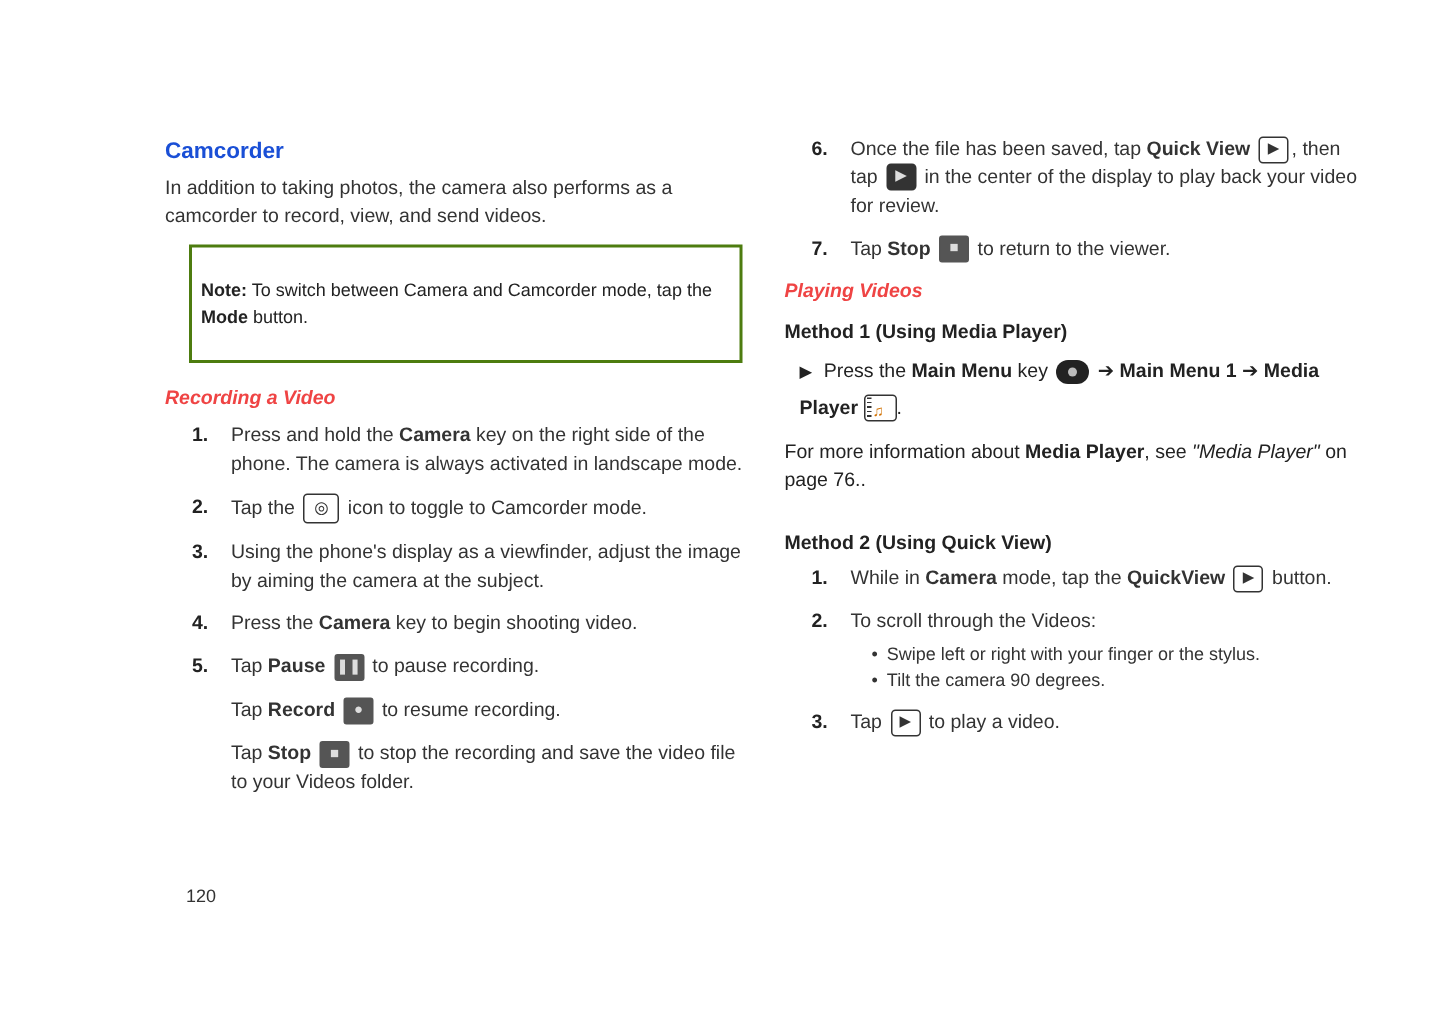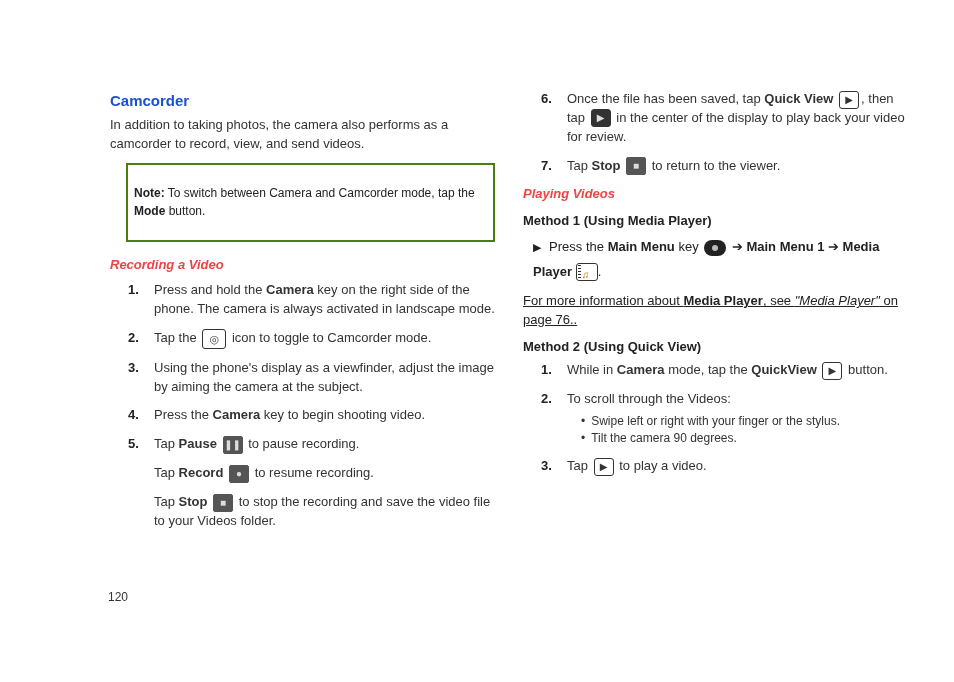--- a/index.html
+++ b/index.html
@@ -155,31 +155,30 @@
     left: 5px; top: 1px;
   }
   .filmstrip {
     position: absolute;
     top: 1px; bottom: 1px; left: 1px;
     width: 3px;
     background: repeating-linear-gradient(#333 0 1px, #fff 1px 3px);
   }
   .pagenum {
     position: absolute;
-    left: 108px;
+    left: 124px;
     bottom: 78px;
     font-size: 12px;
     color: #333;
   }
   .subtap {
     margin: 10px 0 0 0;
   }
   .ref {
-    margin: 8px 0 8px 0;
-    text-decoration: underline;
+    margin: 8px 0 23px 0;
   }
 </style>
 </head>
 <body>
 
 <div class="page">
 
   <div class="col">
     <h2 class="section">Camcorder</h2>
     <p class="lead">In addition to taking photos, the camera also performs as a camcorder to record, view, and send videos.</p>

